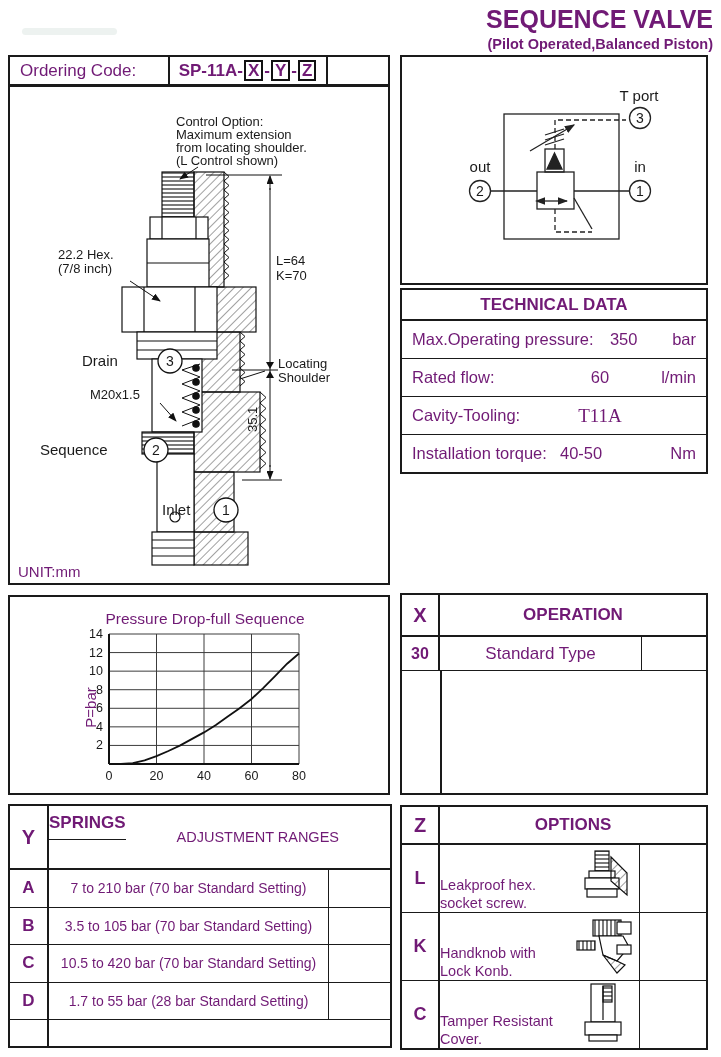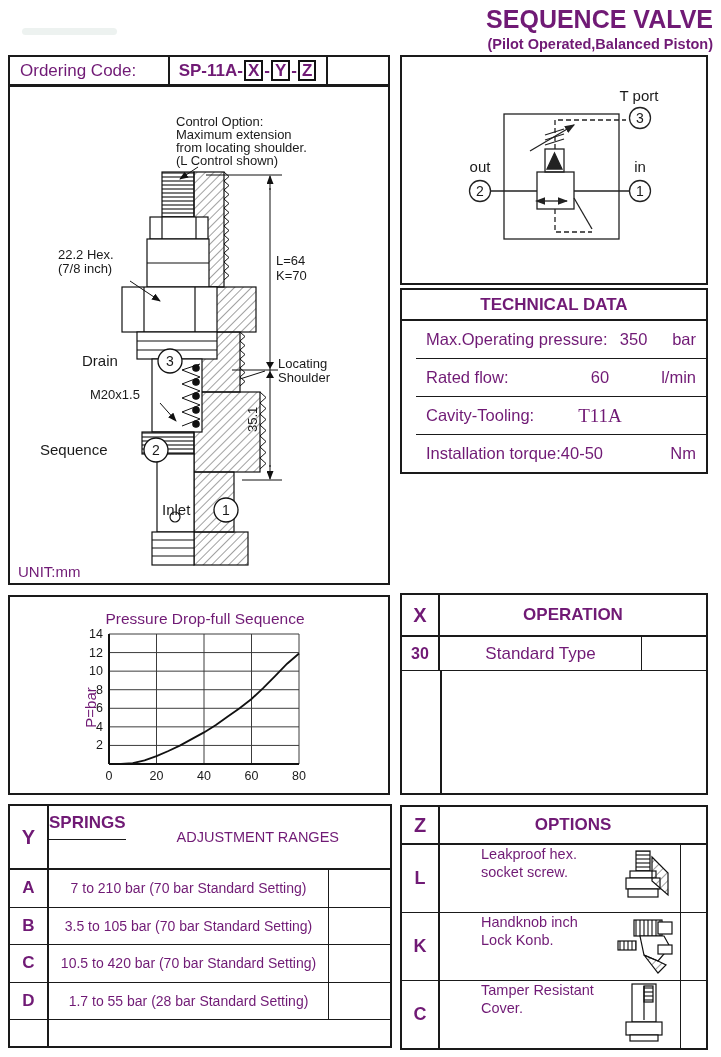--- a/index.html
+++ b/index.html
@@ -20,21 +20,21 @@
   .unit{position:absolute;left:8px;bottom:3px;font-size:15px;}
   svg text{font-family:"Liberation Sans",sans-serif;fill:#1a1a1a;}
   .dlab{font-size:13px;}
   .dlab2{font-size:15px;}
   .portnum{font-size:14px;font-weight:normal;}
   
   .schembox{left:400px;top:55px;width:308px;height:230px;}
   
   .techbox{left:400px;top:288px;width:308px;height:186px;display:flex;flex-direction:column;}
   .tech-title{height:29px;border-bottom:2px solid #1a1a1a;display:flex;align-items:center;justify-content:center;font-weight:bold;font-size:17px;}
-  .tech-row{flex:1;display:flex;align-items:center;padding:4px 10px;font-size:16.5px;border-top:1.5px solid #1a1a1a;margin-left:14px;}
+  .tech-row{flex:1;display:flex;align-items:center;padding:4px 10px;font-size:16.5px;border-top:1.5px solid #1a1a1a;}
   .tech-row:nth-child(2){border-top:none;}
   .tech-row .tl{flex:1;white-space:nowrap;}
   .tech-row .tv{width:80px;text-align:center;}
   .tech-row .tv.serif{font-family:"Liberation Serif",serif;font-size:19px;}
   .tech-row .tu{width:56px;text-align:right;}
   
   .chartbox{left:8px;top:595px;width:382px;height:200px;}
   .chart-title{position:absolute;left:60px;top:13px;width:270px;text-align:center;font-size:15.5px;}
   .ylab{position:absolute;left:60px;top:102px;transform:rotate(-90deg);transform-origin:center;font-size:15px;}
   .xlab{position:absolute;left:104px;top:172px;width:190px;text-align:center;font-size:15px;}
@@ -61,21 +61,21 @@
   .sprrow .e{flex:1;}
   .sprempty{flex:1;display:flex;}
   .sprempty .c2{width:37px;border-right:2px solid #1a1a1a;}
   
   .optbox{left:400px;top:805px;width:308px;height:245px;display:flex;flex-direction:column;}
   .opt-head{display:flex;height:36px;border-bottom:2px solid #1a1a1a;}
   .opt-head .codecell{font-size:20px;}
   .optrow{display:flex;flex:1;border-bottom:1.5px solid #1a1a1a;position:relative;}
   .optrow:last-child{border-bottom:none;}
   .optrow .codecell{font-size:18px;}
-  .optrow .desc{width:200px;border-right:1.5px solid #1a1a1a;display:flex;align-items:flex-start;font-size:14.5px;line-height:18px;position:relative;box-sizing:border-box;margin-left:41px;}
+  .optrow .desc{width:200px;border-right:1.5px solid #1a1a1a;display:flex;align-items:flex-end;font-size:14.5px;line-height:18px;position:relative;box-sizing:border-box;}
   .optrow .desc .txt{width:115px;}
   .optrow .icon{position:absolute;right:4px;top:50%;transform:translateY(-50%);}
   .optrow .e{flex:1;}
   .opt-head .titlecell{font-size:17px;}
 </style>
 </head>
 <body>
 
 <div class="page">
 
@@ -353,21 +353,21 @@
             <path d="M38,8 L54,24 L54,46 L38,32 Z" fill="url(#hatch)"></path>
             <rect x="14" y="40" width="30" height="8"></rect>
           </g>
         </svg>
       </div>
       <div class="e"></div>
     </div>
     <div class="optrow">
       <div class="codecell">K</div>
       <div class="desc">
-        <div class="txt"><span>Handknob inch</span><br>
+        <div class="txt"><span>Handknob with</span><br>
         <span>Lock Konb.</span></div>
         <svg class="icon" width="62" height="60" viewBox="0 0 62 60">
           <g stroke="#111" stroke-width="1.2" fill="#fff">
             <rect x="20" y="3" width="28" height="16" fill="url(#thrv)"></rect>
             <rect x="44" y="5" width="14" height="12"></rect>
             <rect x="4" y="24" width="18" height="9" fill="url(#thrv)"></rect>
             <path d="M26,19 L50,19 L56,30 L44,44 L30,38 Z"></path>
             <rect x="44" y="28" width="14" height="9"></rect>
             <path d="M30,38 L44,56 L52,48 L44,44 Z" fill="url(#hatch)"></path>
           </g>

